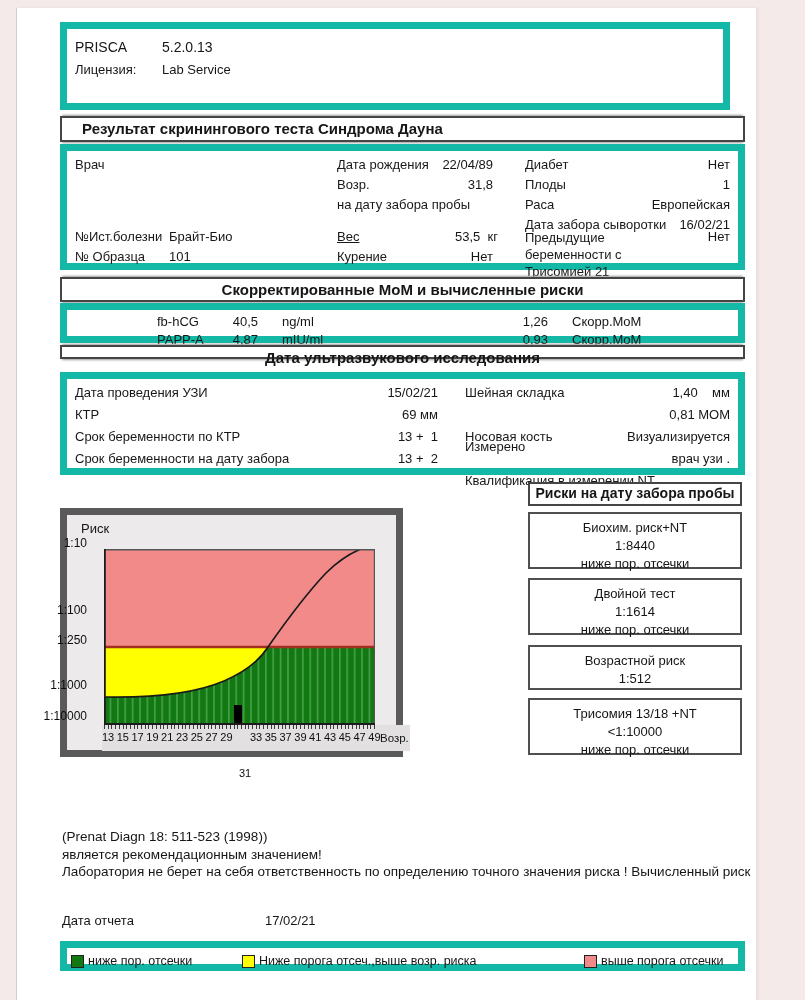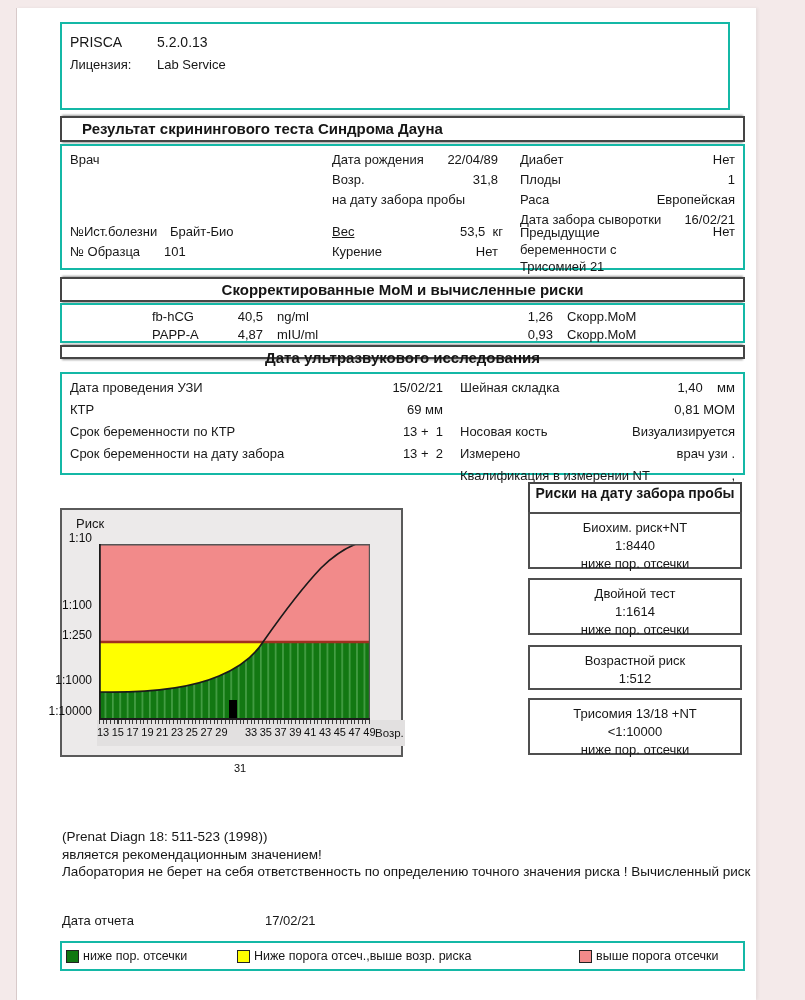--- a/index.html
+++ b/index.html
@@ -5,21 +5,21 @@
   html,body{margin:0;padding:0;}
   body{
     width:805px;height:1000px;position:relative;overflow:hidden;
     background:#f4eaea;
     font-family:"Liberation Sans", sans-serif;
     color:#161616;
   }
   .page{position:absolute;left:16px;top:8px;width:739px;height:992px;background:#ffffff;
         border-left:1px solid #d8caca;box-shadow:2px 0 3px rgba(0,0,0,.06);}
   .abs{position:absolute;}
-  .box{position:absolute;background:#fff;border:2px solid #14b8a6;box-sizing:border-box;}
+  .box{position:absolute;background:#fff;border:7px solid #14b8a6;box-sizing:border-box;}
   .bar{position:absolute;background:#fff;border:2px solid #454545;box-sizing:border-box;
        box-shadow:0 3px 2px -2px #9a9a9a, 0 -3px 2px -2px #9a9a9a;}
   .bar .bartext{position:absolute;top:2px;left:0;right:0;font-weight:bold;font-size:15px;}
   .t13{font-size:13px;line-height:16px;white-space:nowrap;}
   .pre{white-space:pre;}
   .r{text-align:right;}
   .lbl{color:#181818;}
   
   #chart-box{background:#eceaea;}
   .ytick{position:absolute;right:309px;font-size:12px;white-space:nowrap;color:#0d0d0d;}
@@ -65,21 +65,21 @@
   <span class="abs t13 lbl" style="left:458px;top:6px;">Диабет</span>
   <span class="abs t13 r" style="right:8px;top:6px;">Нет</span>
   <span class="abs t13 lbl" style="left:458px;top:26px;">Плоды</span>
   <span class="abs t13 r" style="right:8px;top:26px;">1</span>
   <span class="abs t13 lbl" style="left:458px;top:46px;">Раса</span>
   <span class="abs t13 r" style="right:8px;top:46px;">Европейская</span>
   <span class="abs t13 lbl" style="left:458px;top:66px;">Дата забора сыворотки</span>
   <span class="abs t13 r" style="right:8px;top:66px;">16/02/21</span>
 
   <span class="abs t13 lbl" style="left:8px;top:78px;">№Ист.болезни</span>
-  <span class="abs t13" style="left:108px;top:78px;">Брайт-Био</span>
+  <span class="abs t13" style="left:102px;top:78px;">Брайт-Био</span>
   <span class="abs t13 lbl" style="left:8px;top:98px;">№ Образца</span>
   <span class="abs t13" style="left:102px;top:98px;">101</span>
 
   <span class="abs t13 lbl" style="left:270px;top:78px;text-decoration:underline;">Вес</span>
   <span class="abs t13 r pre" style="right:240px;top:78px;">53,5  кг</span>
   <span class="abs t13 lbl" style="left:270px;top:98px;">Курение</span>
   <span class="abs t13 r" style="right:245px;top:98px;">Нет</span>
 
   <span class="abs lbl" style="left:458px;top:78px;width:125px;font-size:13px;line-height:17px;white-space:normal;">Предыдущие беременности с Трисомией 21</span>
   <span class="abs t13 r" style="right:8px;top:78px;">Нет</span>
@@ -116,21 +116,21 @@
       <span class="abs t13 r pre" style="right:300px;top:28px;">69 мм</span>
       <span class="abs t13 lbl" style="left:8px;top:50px;">Срок беременности по КТР</span>
       <span class="abs t13 r pre" style="right:300px;top:50px;">13 +  1</span>
       <span class="abs t13 lbl" style="left:8px;top:72px;">Срок беременности на дату забора</span>
       <span class="abs t13 r pre" style="right:300px;top:72px;">13 +  2</span>
       <span class="abs t13 lbl" style="left:398px;top:6px;">Шейная складка</span>
       <span class="abs t13 r pre" style="right:8px;top:6px;">1,40    мм</span>
       <span class="abs t13 r pre" style="right:8px;top:28px;">0,81 MOM</span>
       <span class="abs t13 lbl" style="left:398px;top:50px;">Носовая кость</span>
       <span class="abs t13 r pre" style="right:8px;top:50px;">Визуализируется</span>
-      <span class="abs t13 lbl" style="left:398px;top:72px;">Измерено</span>
+      <span class="abs t13 lbl" style="left:398px;top:60px;">Измерено</span>
       <span class="abs t13 r pre" style="right:8px;top:72px;">врач узи .</span>
       <span class="abs t13 lbl" style="left:398px;top:94px;">Квалификация в измерении NT</span>
       <span class="abs t13 r pre" style="right:8px;top:94px;">,</span>
     </div>
 </div>
 
 <div class="box" id="chart-box" style="left:60px;top:508px;width:343px;height:249px;border-color:#5a5a5a;">
   <span class="abs" style="left:14px;top:6px;font-size:13px;">Риск</span>
   <div>
       <span class="ytick" style="top:21px;">1:10</span>
@@ -183,21 +183,21 @@
       <path d="M0,148 C50,149 92,144 120,132 C146,121 157,109 164,98 C185,68 203,44 222,24 C240,6 256,-1 271,-5" fill="none" stroke-width="1.7" stroke="#1a1a1a"></path>
       <rect x="130" y="156" width="8" height="20" fill="#000000"></rect>
     </g>
     <path d="M0,0.75 L271,0.75" stroke="#555" stroke-width="1.5"></path>
     <path d="M270.4,0 L270.4,176" stroke="#555" stroke-width="1.2"></path>
     <path d="M0.9,0 L0.9,176" stroke="#1c1c1c" stroke-width="1.8"></path>
     <path d="M0,175 L271,175" stroke="#1c1c1c" stroke-width="2"></path>
   </svg>
 </div>
 
-<div class="bar" style="left:528px;top:482px;width:214px;height:32px;box-shadow:none;">
+<div class="bar" style="left:528px;top:482px;width:214px;height:24px;box-shadow:none;">
   <div class="bartext" style="text-align:center;font-size:14px;top:1px;">Риски на дату забора пробы</div>
 </div>
 <div>
     <div class="risk-box" style="top: 512px; height: 57px;">
       <div class="rb-line">Биохим. риск+NT</div>
       <div class="rb-line">1:8440</div>
       <div class="rb-line">ниже пор. отсечки</div>
     </div>
     <div class="risk-box" style="top: 578px; height: 57px;">
       <div class="rb-line">Двойной тест</div>

